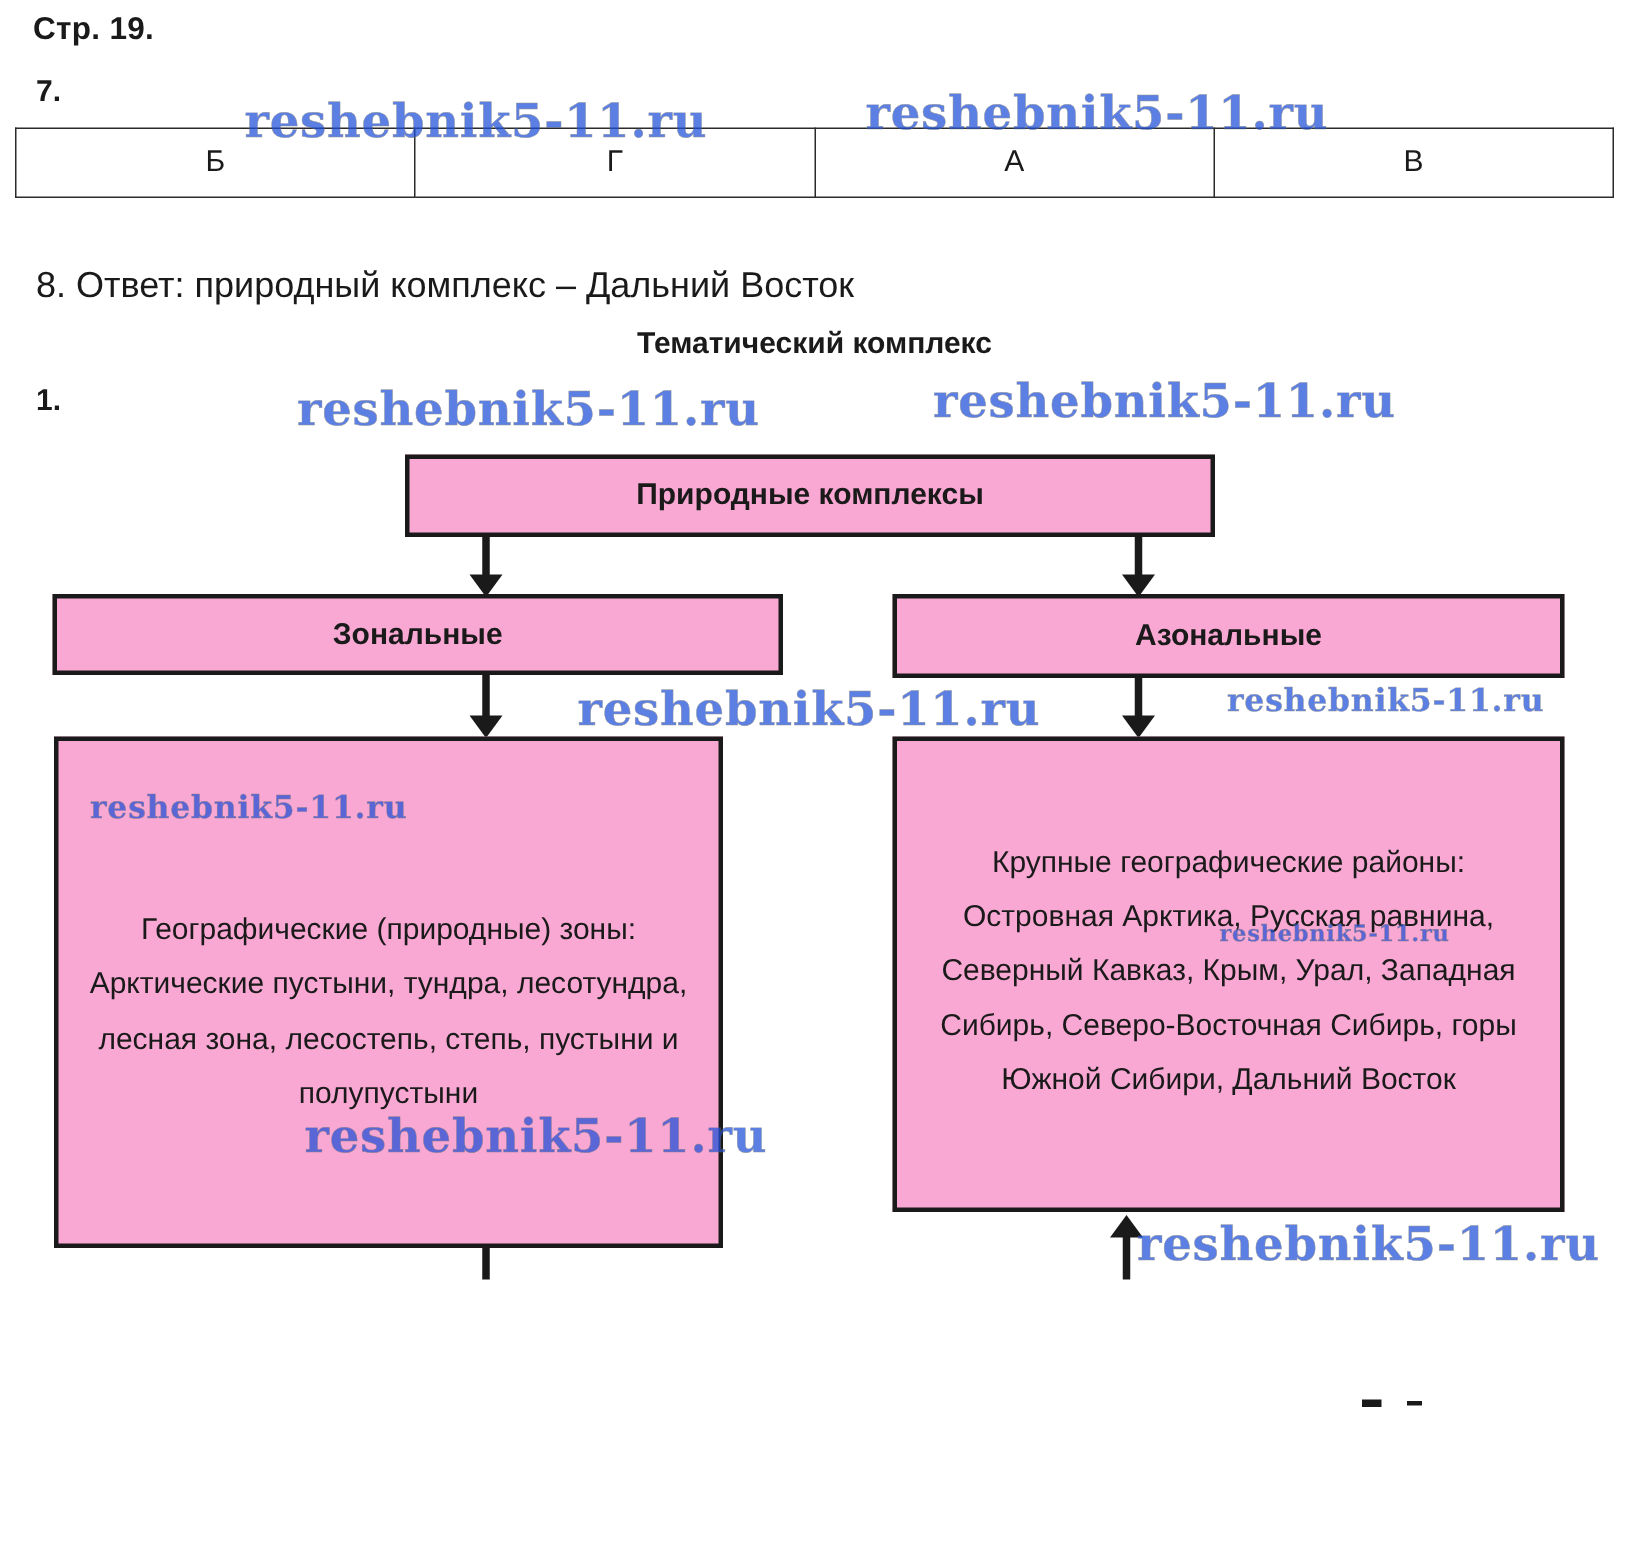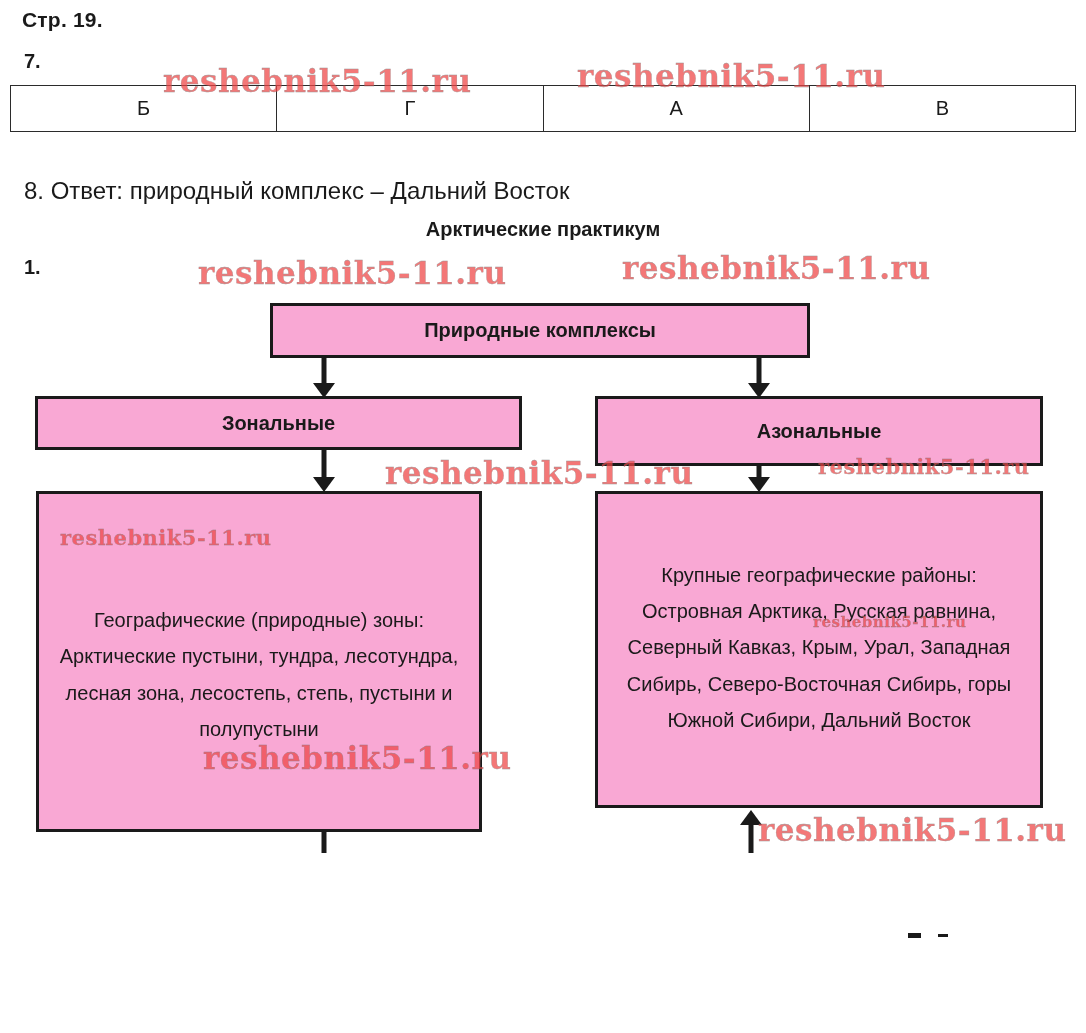--- a/index.html
+++ b/index.html
@@ -89,21 +89,21 @@
     text-align: center;
     font-size: 20px;
     font-weight: bold;
     color: #1a1a1a;
     z-index: 3;
   }
   .box.plain { font-weight: normal; }
 
   #box-root      { left: 270px; top: 303px; width: 540px; height: 55px; }
   #box-zonal     { left: 35px;  top: 396px; width: 487px; height: 54px; }
-  #box-azonal    { left: 595px; top: 396px; width: 448px; height: 70px; }
+  #box-azonal    { left: 595px; top: 396px; width: 448px; height: 56px; }
   #box-zones     { left: 36px;  top: 491px; width: 446px; height: 341px; }
   #box-regions   { left: 595px; top: 491px; width: 448px; height: 317px; }
   #box-examples  { left: 278px; top: 851px; width: 538px; height: 59px; }
 
   .box-text {
     line-height: 1.82;
     font-size: 20px;
     font-weight: normal;
     padding: 0 12px;
   }
@@ -140,21 +140,21 @@
   #arrow-zonal-zones  { left: 313px; top: 450px; width: 22px; height: 42px; }
   #arrow-azonal-reg   { left: 748px; top: 450px; width: 22px; height: 42px; }
   #arrow-ex-zones     { left: 313px; top: 816px; width: 22px; height: 37px; }
   #arrow-ex-regions   { left: 740px; top: 810px; width: 22px; height: 43px; }
 
   
   .wm {
     position: absolute;
     font-family: "DejaVu Serif", serif;
     font-weight: bold;
-    color: #ef4444;
+    color: #1d4ed8;
     white-space: nowrap;
     opacity: .72;
     z-index: 6;
     pointer-events: none;
     letter-spacing: .5px;
     -webkit-text-stroke: 0.3px #6f6f6f;
   }
   .wm.lg  { font-size: 31px; }
   .wm.md  { font-size: 21px; }
   .wm.sm  { font-size: 15px; }
@@ -193,21 +193,21 @@
       <td>Б</td>
       <td>Г</td>
       <td>А</td>
       <td>В</td>
     </tr>
   </tbody>
     </table>
 
   <div class="abs answer-8">8. Ответ: природный комплекс – Дальний Восток</div>
 
-  <div class="abs section-title">Арктические практикум</div>
+  <div class="abs section-title">Тематический комплекс</div>
 
   <div class="abs num-1">1.</div>
 
   <div class="box" id="box-root">
     <span>Природные комплексы</span>
   </div>
 
   <div class="box" id="box-zonal">
     <span>Зональные</span>
   </div>

